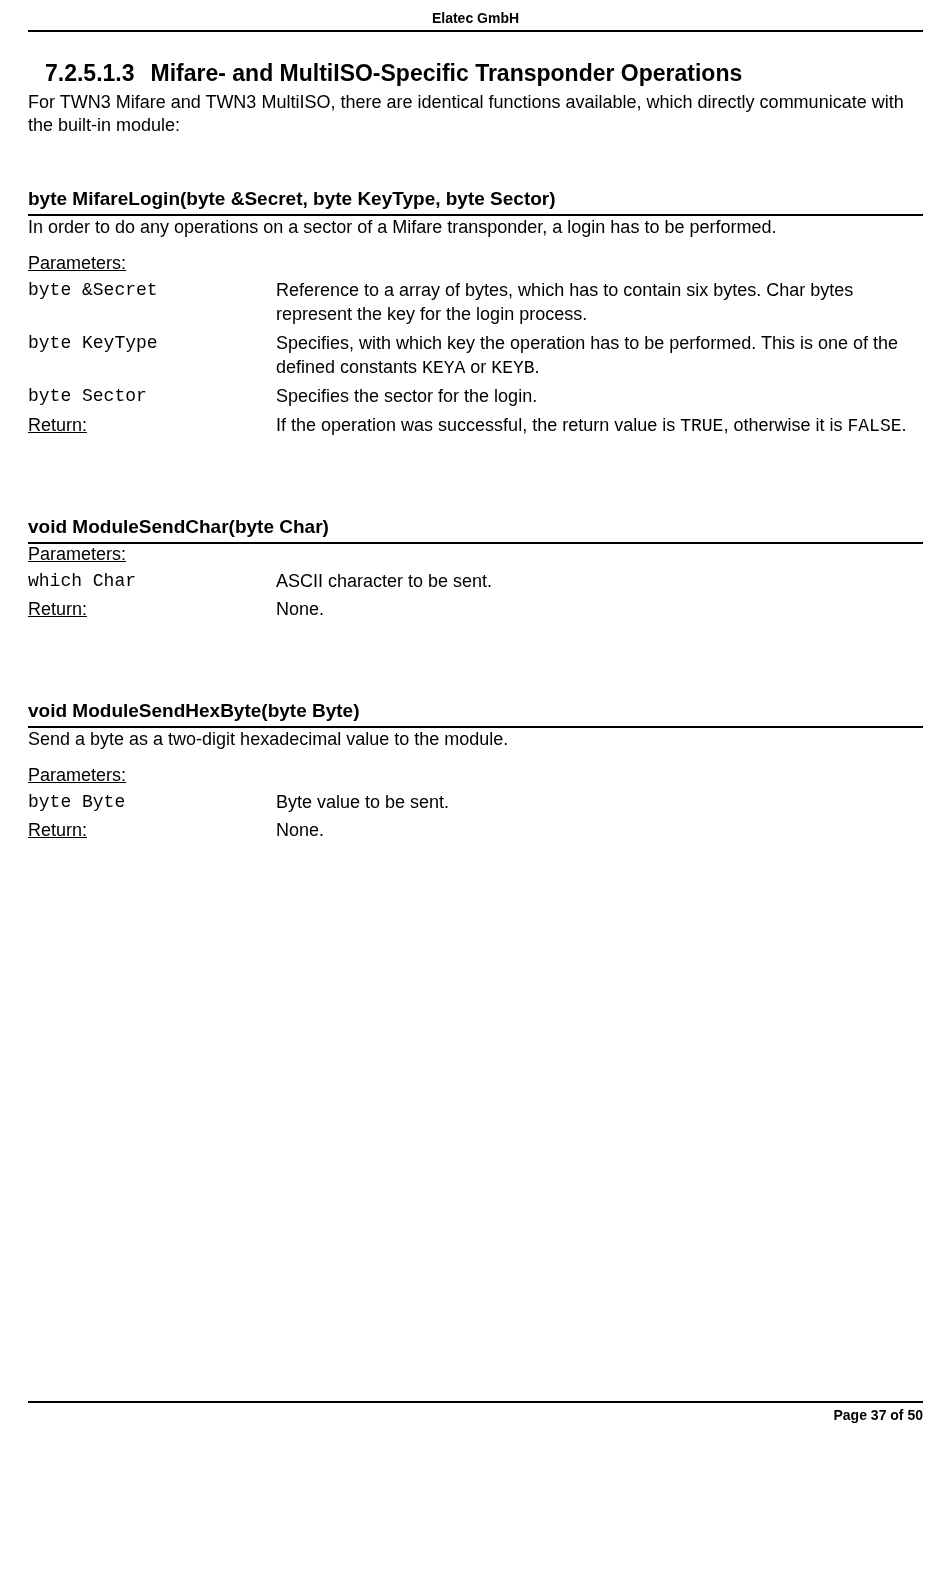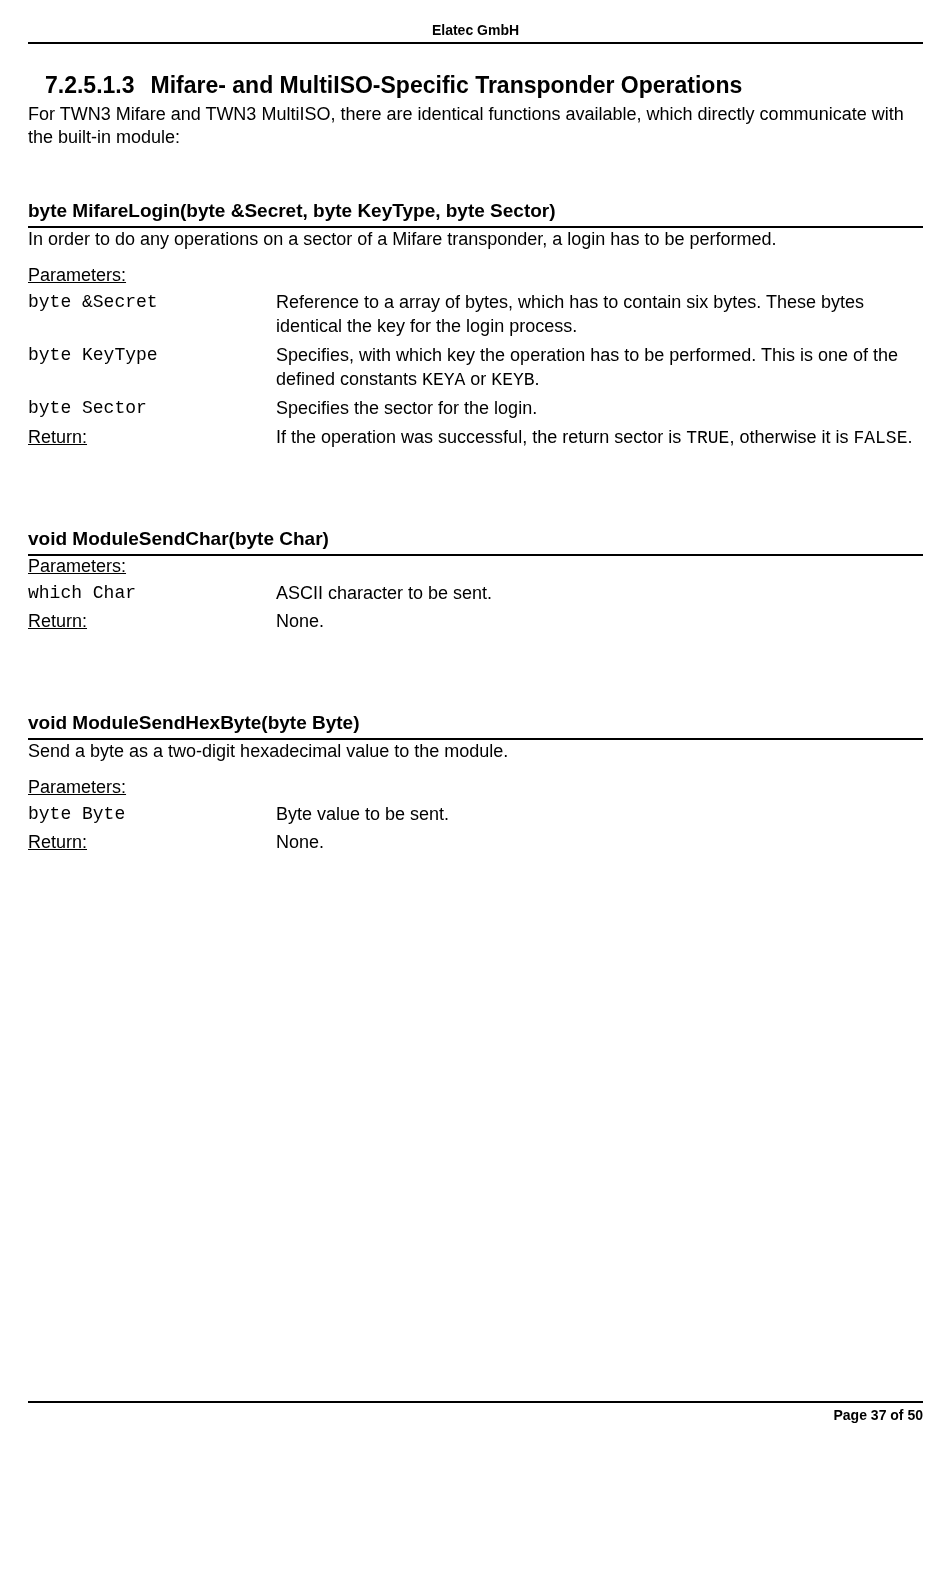--- a/index.html
+++ b/index.html
@@ -7,21 +7,21 @@
     padding: 0;
     font-family: Arial, Helvetica, sans-serif;
     font-size: 18px;
     background: #fff;
     color: #000;
   }
   .page {
     width: 951px;
     height: 1423px;
     box-sizing: border-box;
-    padding: 22px 28px 12px 28px;
+    padding: 10px 28px 12px 28px;
     position: relative;
   }
   .header {
     text-align: center;
     font-weight: bold;
     font-size: 14px;
     padding-bottom: 4px;
     border-bottom: 2px solid #000;
   }
   .content {
@@ -106,39 +106,39 @@
     </h2>
     <p class="intro">For TWN3 Mifare and TWN3 MultiISO, there are identical functions available, which directly communicate with the built-in module:</p>
 
     <div class="fn-block">
       <div class="fn-sig">byte MifareLogin(byte &amp;Secret, byte KeyType, byte Sector)</div>
       <p class="desc">In order to do any operations on a sector of a Mifare transponder, a login has to be performed.</p>
       <span class="label-underline">Parameters:</span>
 
       <div class="param-row">
         <div class="param-name">byte &amp;Secret</div>
-        <div class="param-desc">Reference to a array of bytes, which has to contain six bytes. These bytes identical the key for the login process.</div>
+        <div class="param-desc">Reference to a array of bytes, which has to contain six bytes. Char bytes represent the key for the login process.</div>
       </div>
 
       <div class="param-row">
         <div class="param-name">byte KeyType</div>
         <div class="param-desc">
           <span>Specifies, with which key the operation has to be performed. This is one of the defined constants </span><span class="mono">KEYA</span><span> or </span><span class="mono">KEYB</span><span>.</span>
         </div>
       </div>
 
       <div class="param-row">
         <div class="param-name">byte Sector</div>
         <div class="param-desc">Specifies the sector for the login.</div>
       </div>
 
       <div class="param-row">
         <div class="param-name under">Return:</div>
         <div class="param-desc">
-          <span>If the operation was successful, the return sector is </span><span class="mono">TRUE</span><span>, otherwise it is </span><span class="mono">FALSE</span><span>.</span>
+          <span>If the operation was successful, the return value is </span><span class="mono">TRUE</span><span>, otherwise it is </span><span class="mono">FALSE</span><span>.</span>
         </div>
       </div>
     </div>
 
     <div class="fn-block">
       <div class="fn-sig">void ModuleSendChar(byte Char)</div>
       <span class="label-underline">Parameters:</span>
 
       <div class="param-row">
         <div class="param-name">which Char</div>

